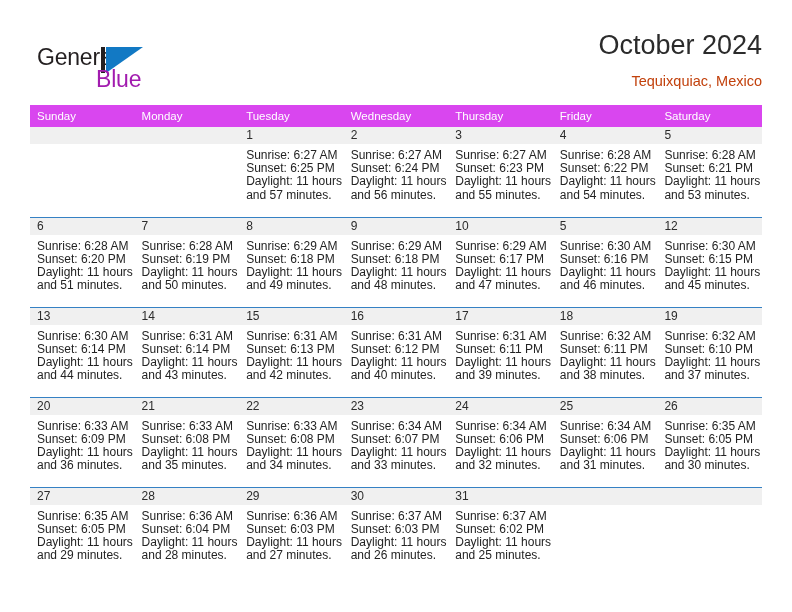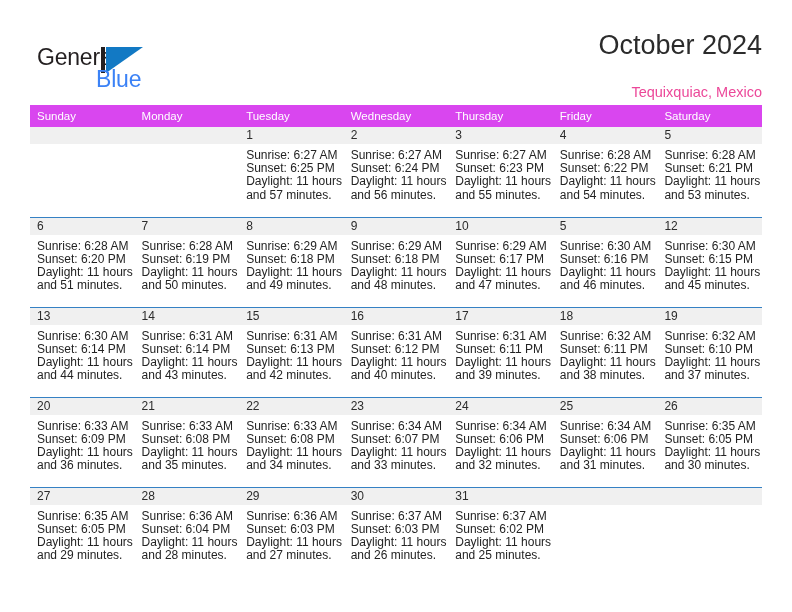--- a/index.html
+++ b/index.html
@@ -44,21 +44,21 @@
     letter-spacing: -0.2px;
     color: #231f20;
     line-height: 26px;
   }
   .logo-blue {
     position: absolute;
     left: 59px;
     top: 22px;
     font-size: 23px;
     letter-spacing: -0.2px;
-    color: #3b82f6;
+    color: #a21caf;
     line-height: 26px;
   }
   .logo-mark {
     position: absolute;
     left: 64px;
     top: 3px;
     width: 42px;
     height: 26px;
   }
   .logo-bar {
@@ -86,23 +86,23 @@
     text-align: right;
   }
   .cal-title {
     font-size: 27px;
     color: #2b2b2b;
     line-height: 34px;
     white-space: nowrap;
   }
   .cal-subtitle {
     font-size: 14.5px;
-    color: #ec4899;
+    color: #c2410c;
     line-height: 20px;
-    margin-top: 20px;
+    margin-top: 9px;
     white-space: nowrap;
   }
 
   
   .calendar {
     position: absolute;
     left: 30px;
     top: 105px;
     width: 732px;
     border-collapse: collapse;

